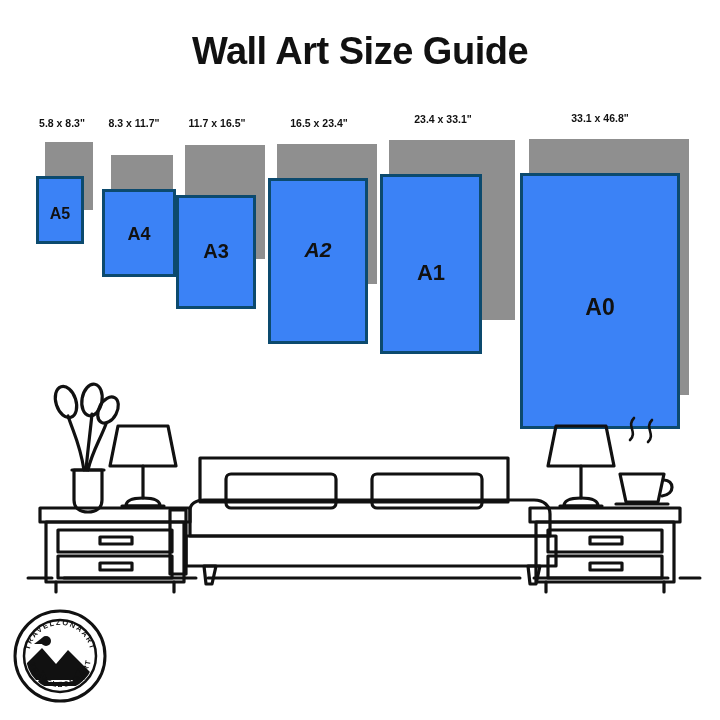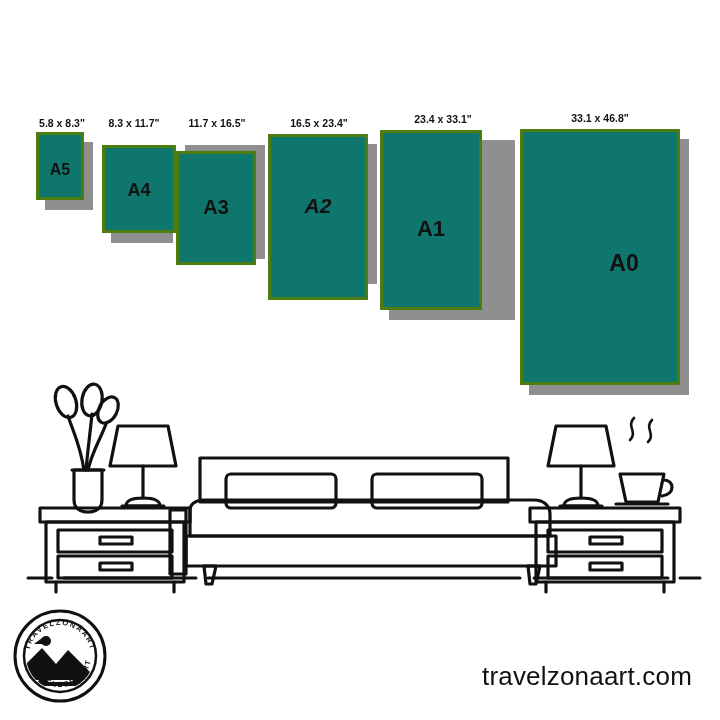--- a/index.html
+++ b/index.html
@@ -52,23 +52,24 @@
     color: #111111;
     white-space: nowrap;
     text-align: center;
   }
   .frame-shadow {
     position: absolute;
     background: #8f8f8f;
   }
   .frame-box {
     position: absolute;
-    background: #0f766e;
-    border: 3px solid #4d7c0f;
+    background: #3b82f6;
+    border: 3px solid #0c4a6e;
     box-sizing: border-box;
+    margin-top: 44px;
   }
   .frame-name {
     position: absolute;
     width: 100%;
     text-align: center;
     font-weight: bold;
     color: #111111;
   }
 
   
@@ -95,20 +96,21 @@
     bottom: 16px;
     width: 96px;
     height: 96px;
   }
 </style>
 </head>
 <body>
 
 <div id="page">
 
+  <div class="title">Wall Art Size Guide</div>
 
   <div id="frames">
       <div class="frame-group" style="left: 0px; top: 0px;">
         <div class="frame-label" style="left: 36px; top: 117px; width: 52px;">5.8 x 8.3"</div>
         <div class="frame-shadow" style="left: 45px; top: 142px; width: 48px; height: 68px; background: rgb(143, 143, 143);"></div>
         <div class="frame-box" style="left: 36px; top: 132px; width: 48px; height: 68px;">
           <div class="frame-name" style="font-size: 16px; top: 26px;">A5</div>
         </div>
       </div>
       <div class="frame-group" style="left: 0px; top: 0px;">
@@ -136,21 +138,21 @@
         <div class="frame-label" style="left: 376px; top: 113px; width: 134px;">23.4 x 33.1"</div>
         <div class="frame-shadow" style="left: 389px; top: 140px; width: 126px; height: 180px; background: rgb(143, 143, 143);"></div>
         <div class="frame-box" style="left: 380px; top: 130px; width: 102px; height: 180px;">
           <div class="frame-name" style="font-size: 22px; top: 83px;">A1</div>
         </div>
       </div>
       <div class="frame-group" style="left: 0px; top: 0px;">
         <div class="frame-label" style="left: 516px; top: 112px; width: 168px;">33.1 x 46.8"</div>
         <div class="frame-shadow" style="left: 529px; top: 139px; width: 160px; height: 256px; background: rgb(143, 143, 143);"></div>
         <div class="frame-box" style="left: 520px; top: 129px; width: 160px; height: 256px;">
-          <div class="frame-name" style="font-size: 23px; top: 118px; padding-left: 24px;">A0</div>
+          <div class="frame-name" style="font-size: 23px; top: 118px;">A0</div>
         </div>
       </div>
     </div>
 
   <div id="scene">
     <svg width="720" height="230" viewBox="0 0 720 230" xmlns="http://www.w3.org/2000/svg" fill="none" stroke="#111111" stroke-width="3.2" stroke-linejoin="round" stroke-linecap="round">
 
       <g>
         <line x1="28" y1="200" x2="52" y2="200" stroke-width="3"></line>
         <line x1="64" y1="200" x2="196" y2="200" stroke-width="3"></line>
@@ -260,15 +262,14 @@
       <path id="arc-bottom" d="M 17 48 a 31 31 0 0 0 62 0" fill="none"></path>
       <text font-family="Liberation Sans, sans-serif" font-size="7.4" font-weight="bold" letter-spacing="1.6" fill="#111111">
         <textPath href="#arc-top" startOffset="6%">TRAVELZONAART</textPath>
       </text>
       <text font-family="Liberation Sans, sans-serif" font-size="7.4" font-weight="bold" letter-spacing="1.6" fill="#111111">
         <textPath href="#arc-bottom" startOffset="8%">TRAVELZONAART</textPath>
       </text>
     </svg>
   </div>
 
-  <div class="footer-url">travelzonaart.com</div>
 
 </div>
 
 </body></html>

